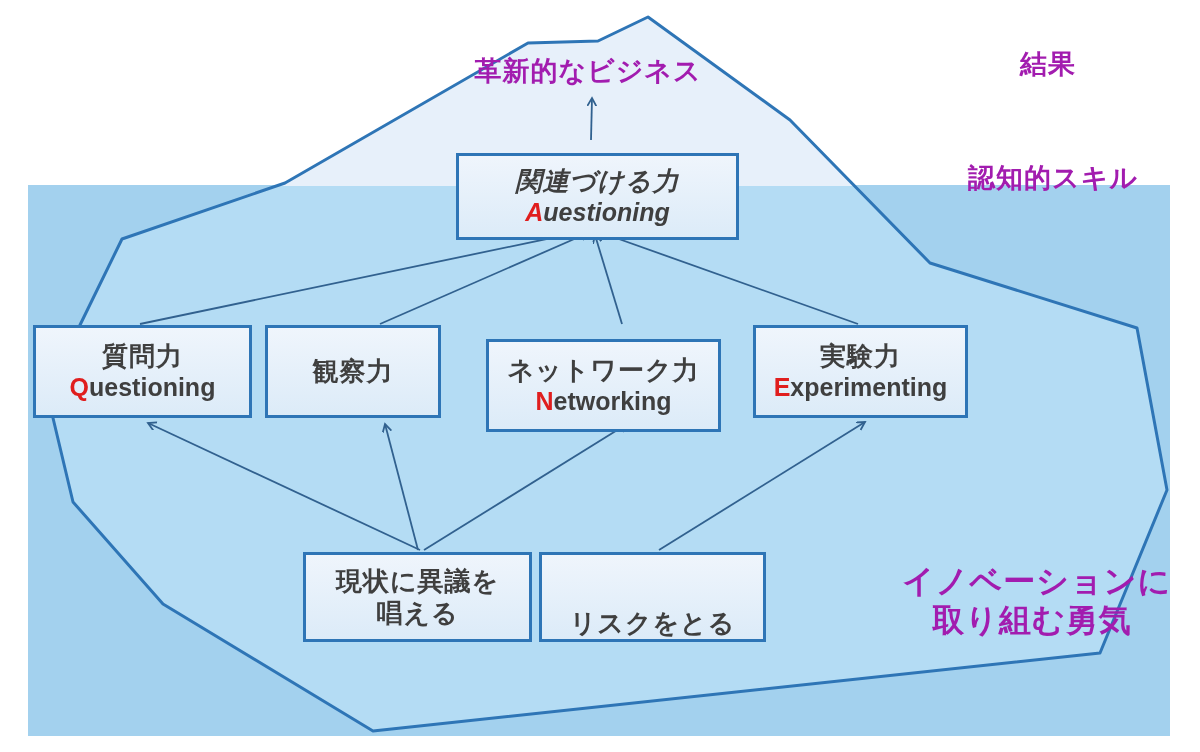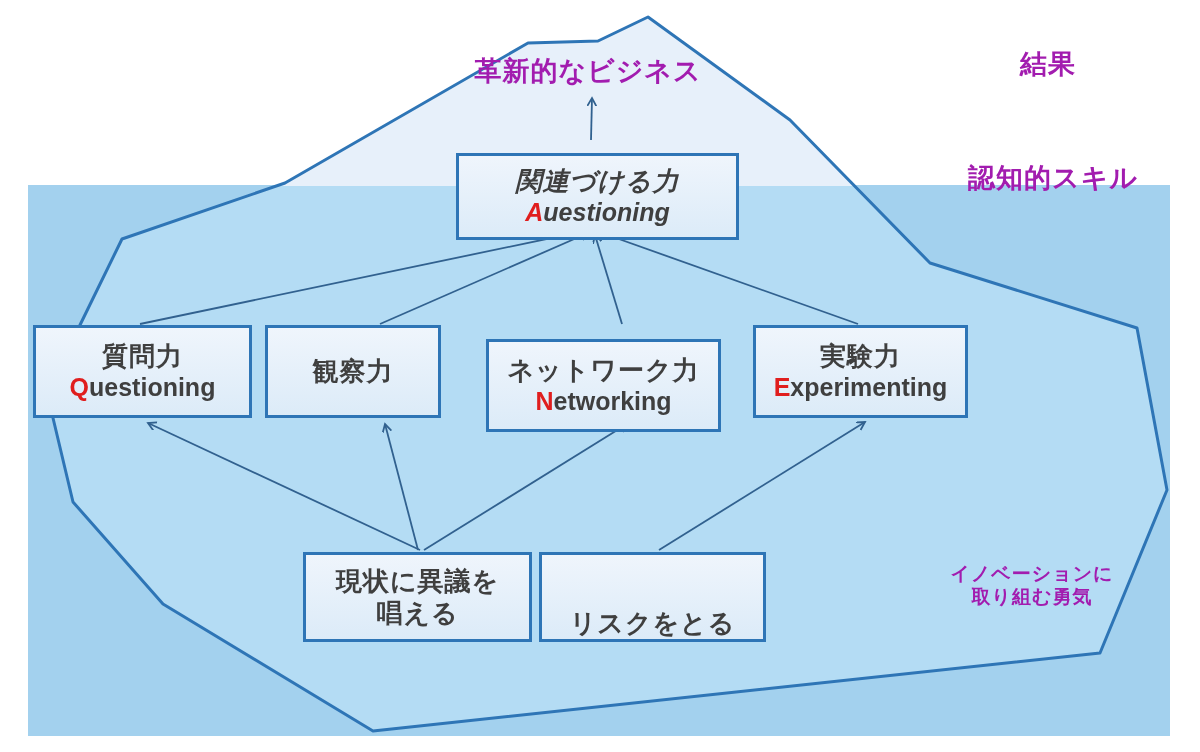--- a/index.html
+++ b/index.html
@@ -38,21 +38,21 @@
   #box-observing{left:265px;top:325px;width:176px;height:93px;}
   #box-networking{left:486px;top:325px;width:235px;height:93px;margin-top:14px;}
   #box-experimenting{left:753px;top:325px;width:215px;height:93px;}
   #box-challenge{left:303px;top:552px;width:229px;height:90px;}
   #box-risk{left:539px;top:552px;width:227px;height:90px;justify-content:flex-end;}
   
   #label-business{left:438px;top:55px;width:300px;}
   #label-result{left:988px;top:48px;width:120px;}
   #label-cognitive{left:963px;top:162px;width:180px;}
   #label-behavioral{left:962px;top:341px;width:200px;}
-  #label-courage{left:902px;top:562px;width:260px;font-size:19px;}
+  #label-courage{left:902px;top:562px;width:260px;font-size:32px;}
 </style>
 </head>
 <body>
 
 <div id="canvas">
 
   <svg id="scene" width="1200" height="752" viewBox="0 0 1200 752">
     <defs>
       <marker id="ah" markerWidth="11" markerHeight="10" refX="8" refY="4.5" orient="auto" markerUnits="userSpaceOnUse">
         <path d="M0,0 L8,4.5 L0,9" fill="none" stroke="#31618f" stroke-width="1.8"></path>

